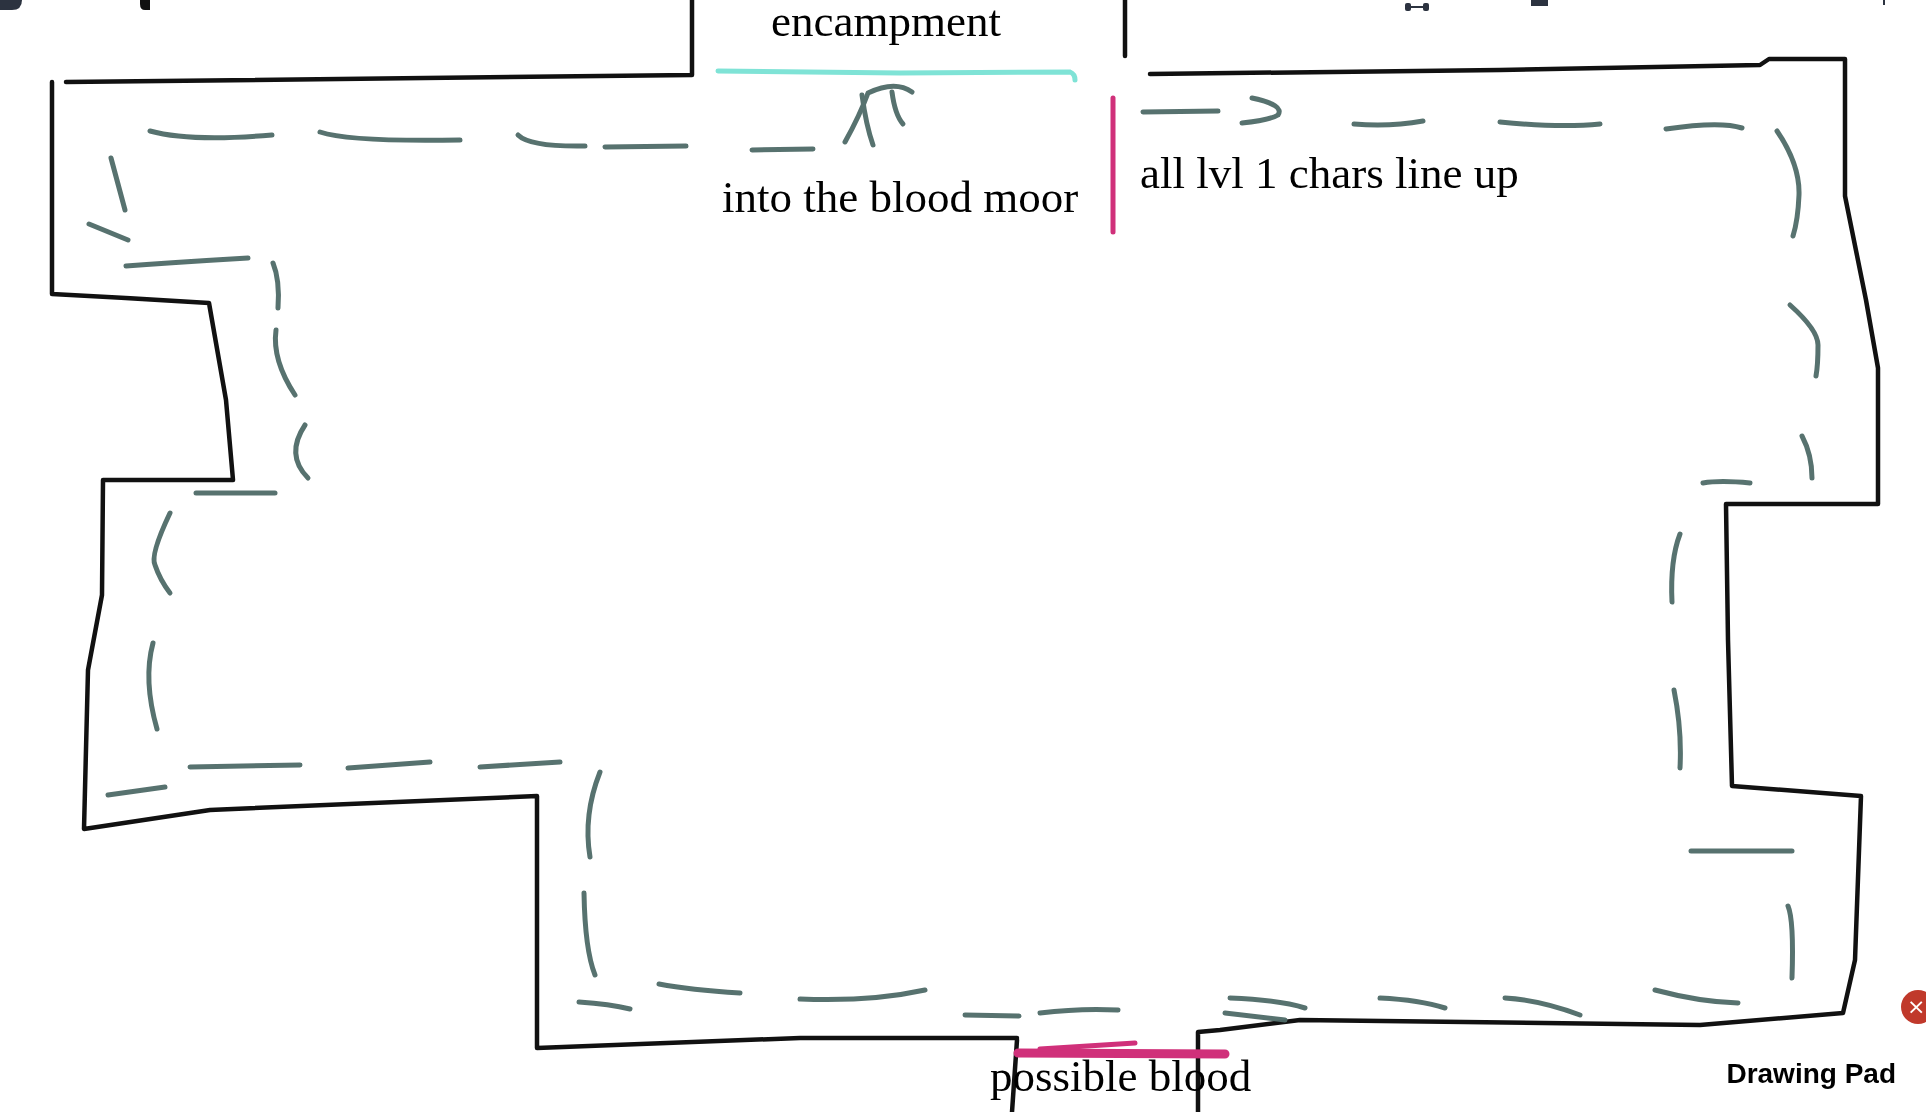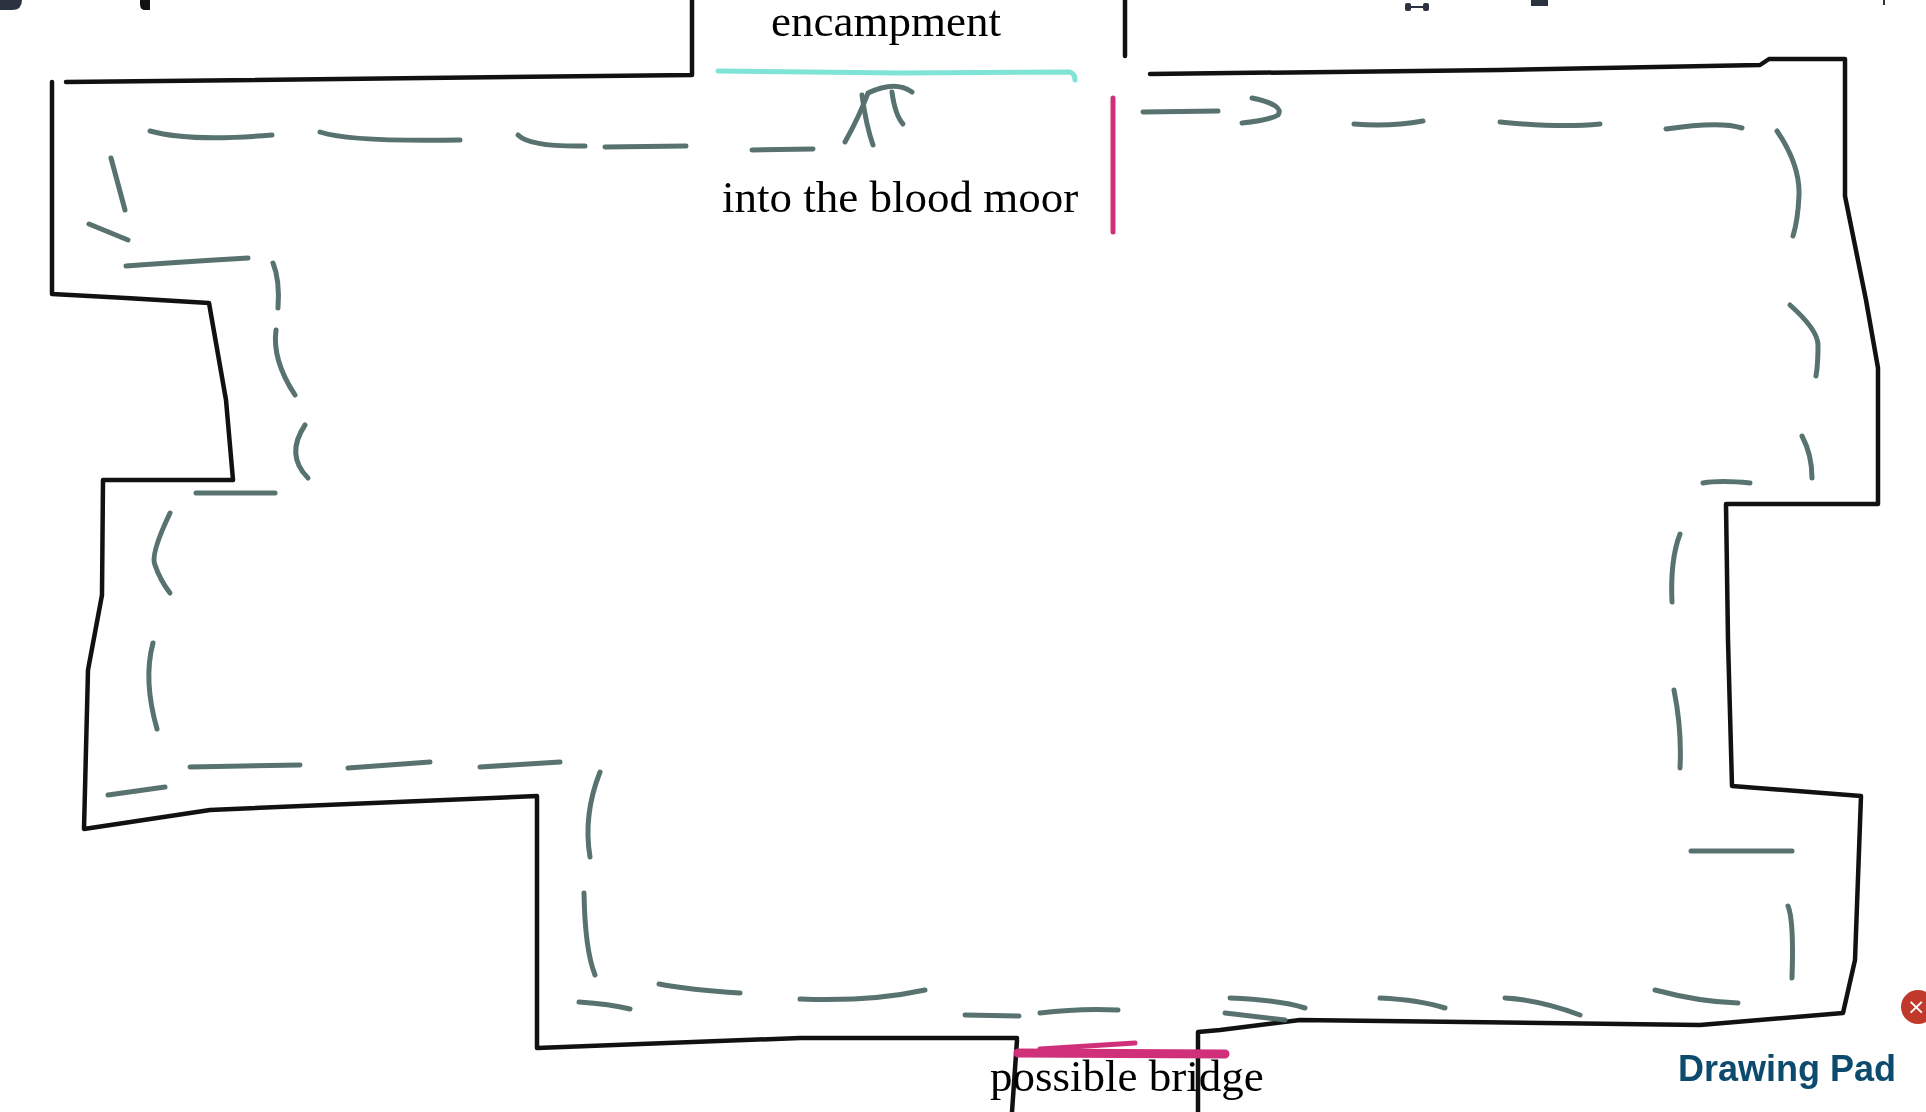--- a/index.html
+++ b/index.html
@@ -1,19 +1,19 @@
 <!DOCTYPE html>
 <html><head>
 <meta charset="utf-8">
 <style>
   html, body { margin:0; padding:0; background:#ffffff; }
   body { width:1926px; height:1112px; position:relative; overflow:hidden; font-family:"Liberation Serif", serif; }
   #canvas { position:absolute; left:0; top:0; width:1926px; height:801px; }
   .label { position:absolute; color:#000; font-family:"Liberation Serif", "DejaVu Serif", serif; font-size:45px; line-height:1; white-space:nowrap; }
-  .app-title { position:absolute; right:30px; bottom:22px; color:#0c4a6e; font-family:"Liberation Sans", "DejaVu Sans", sans-serif; font-weight:bold; font-size:36px; white-space:nowrap; }
+  .app-title { position:absolute; right:30px; bottom:22px; color:#000000; font-family:"Liberation Sans", "DejaVu Sans", sans-serif; font-weight:bold; font-size:28px; white-space:nowrap; }
   .close-btn { position:absolute; left:1901px; top:990px; width:34px; height:34px; border-radius:50%; background:#c0392b; color:#fff; font-family:"DejaVu Sans", sans-serif; font-size:22px; line-height:34px; text-indent:6px; cursor:pointer; }
 </style>
 </head>
 <body>
 
 <div id="canvas">
   <svg width="1926" height="1112" viewBox="0 0 1926 1112" xmlns="http://www.w3.org/2000/svg">
 
     <g>
       <path d="M0,0 L22,0 Q22,10 12,10 L0,10 Z" fill="#2c3340"></path>
@@ -91,19 +91,20 @@
       <path d="M1703,483 Q1720,480 1750,483"></path>
       <path d="M1680,534 Q1670,560 1672,602"></path>
       <path d="M1674,690 Q1682,730 1680,768"></path>
       <path d="M1691,851 L1792,851"></path>
       <path d="M1788,906 Q1794,920 1792,978"></path>
     </g>
   </svg>
 
   <div class="label" style="left:771px; top:-1px;">encampment</div>
   <div class="label" style="left:722px; top:128px;margin-top:47px;">into the blood moor</div>
-  <div class="label" style="left:990px; top:1054px;">possible bridge</div>
+  <div class="label" style="left:1140px; top:151px;">all lvl 1 chars line up</div>
+  <div class="label" style="left:990px; top:1054px;">possible blood</div>
 </div>
 
 <div class="close-btn">
   <span>×</span>
 </div>
 <div class="app-title">Drawing Pad</div>
 
 </body></html>

